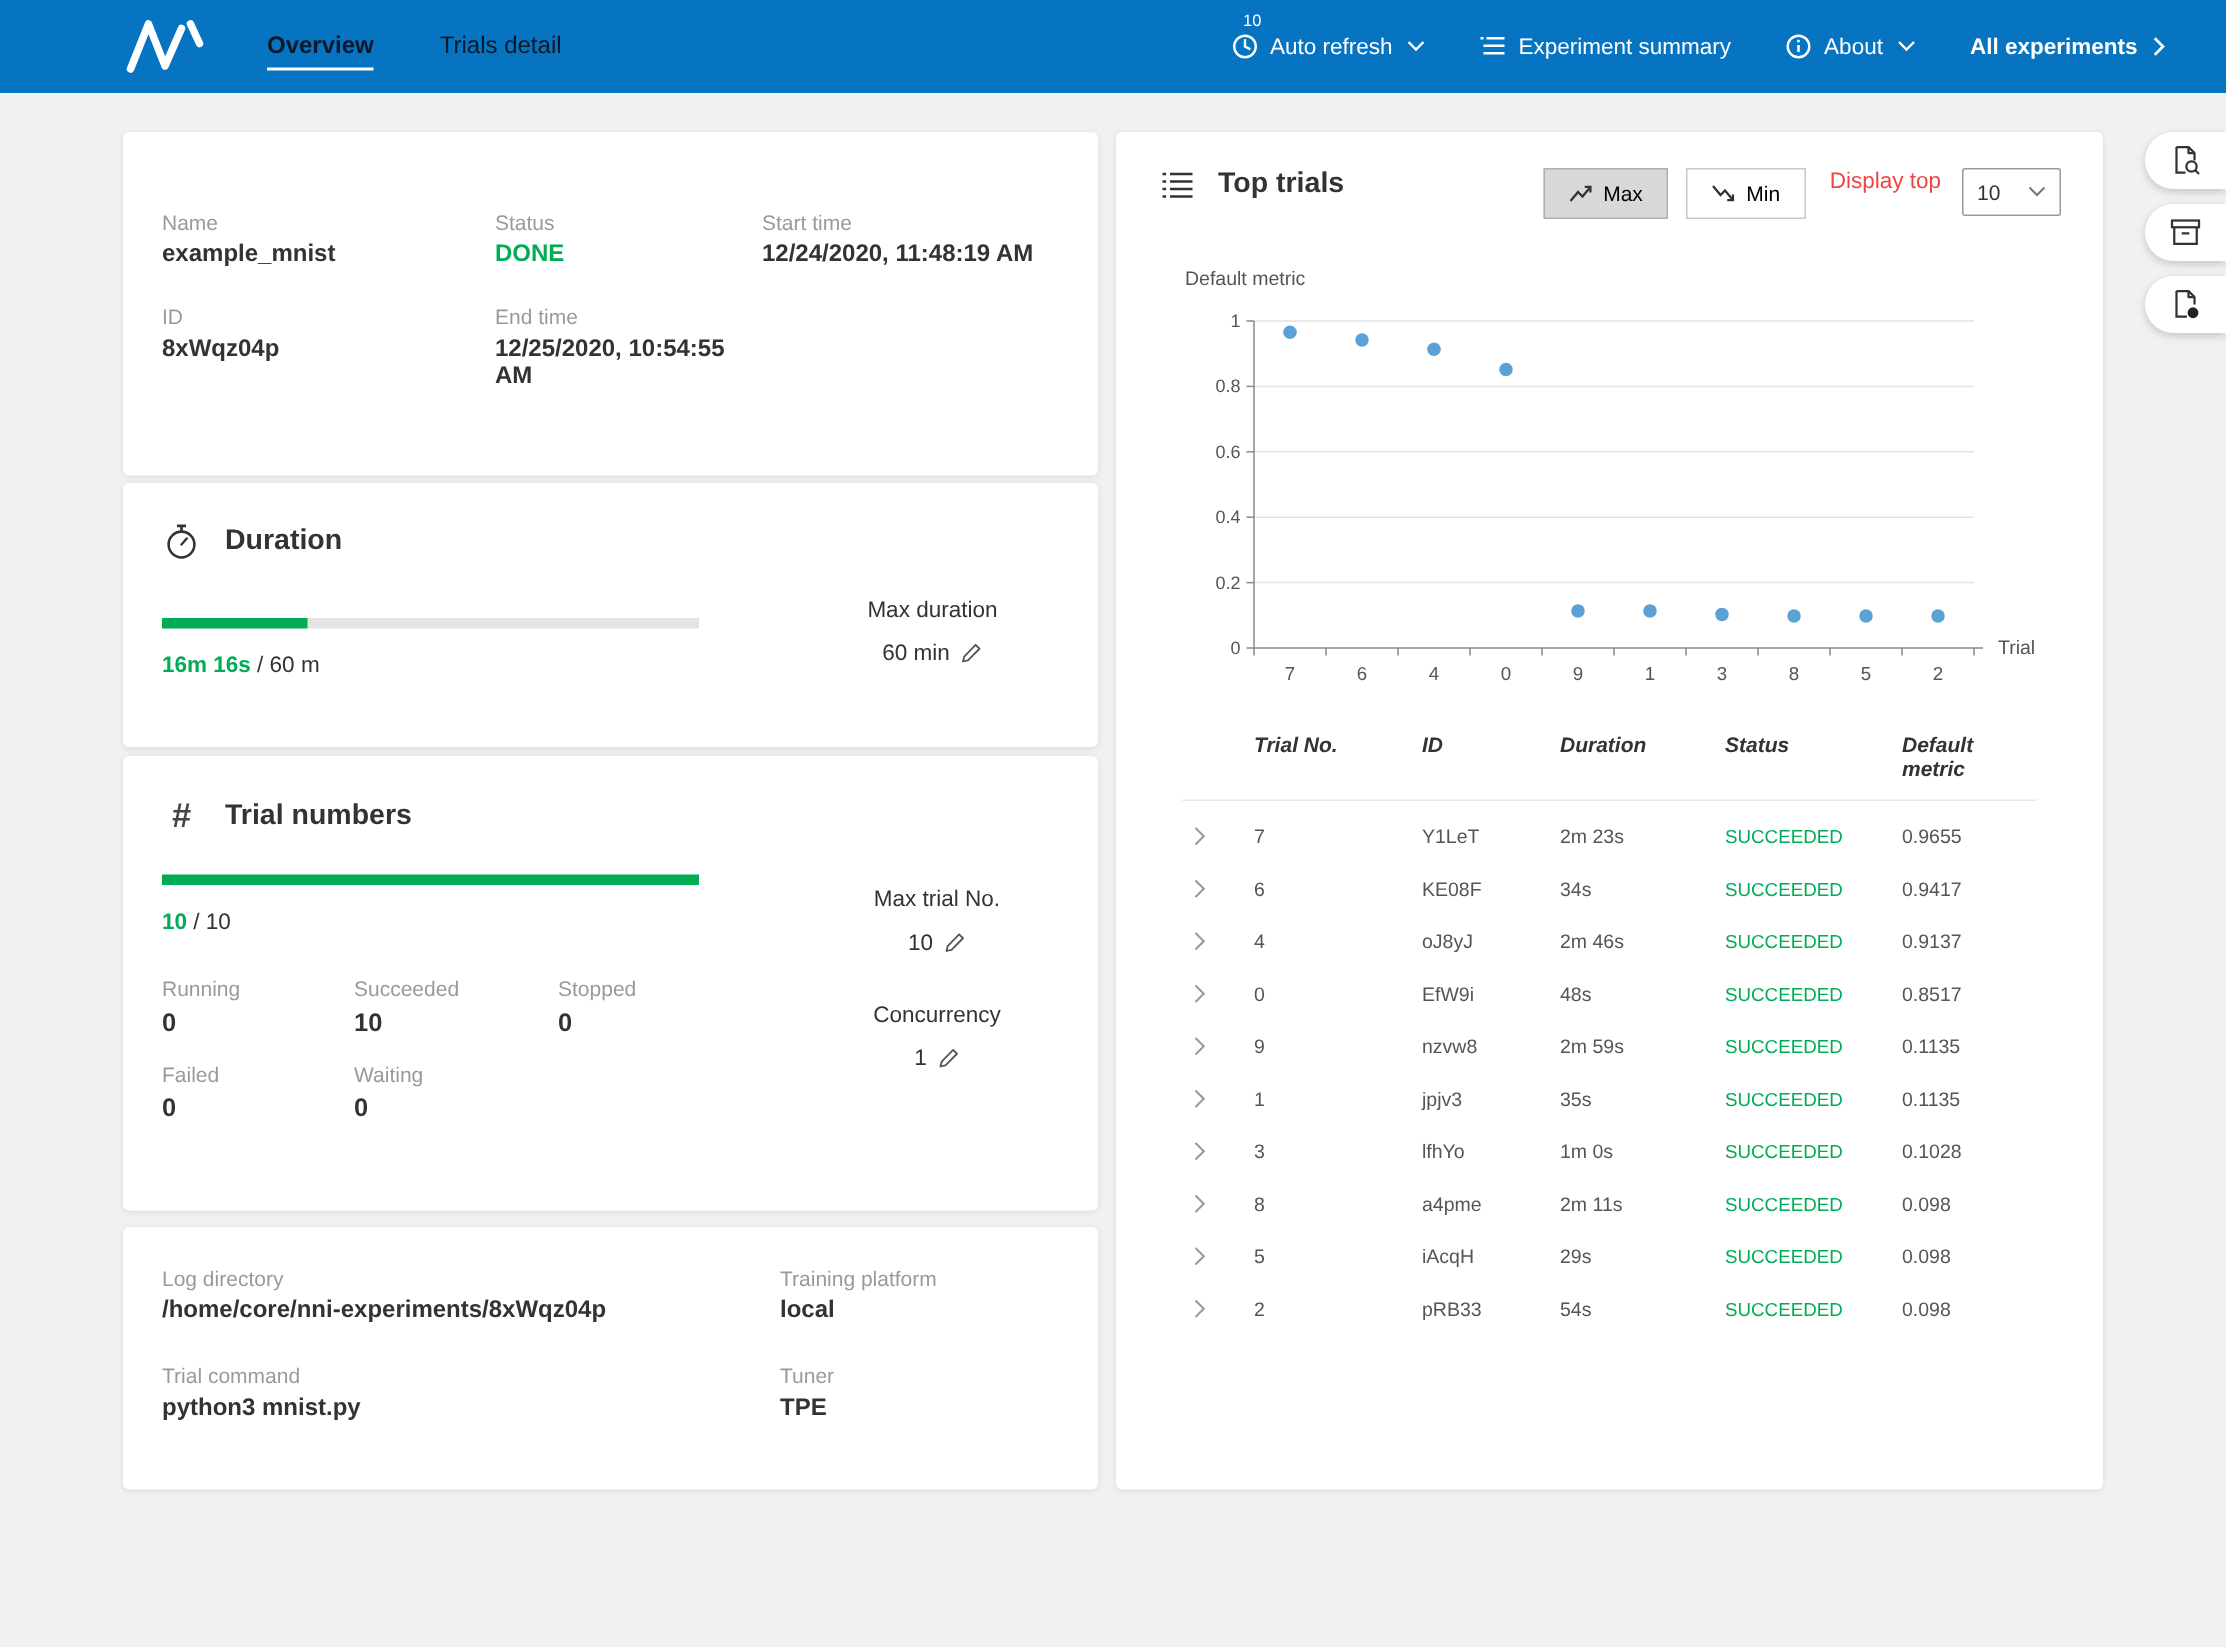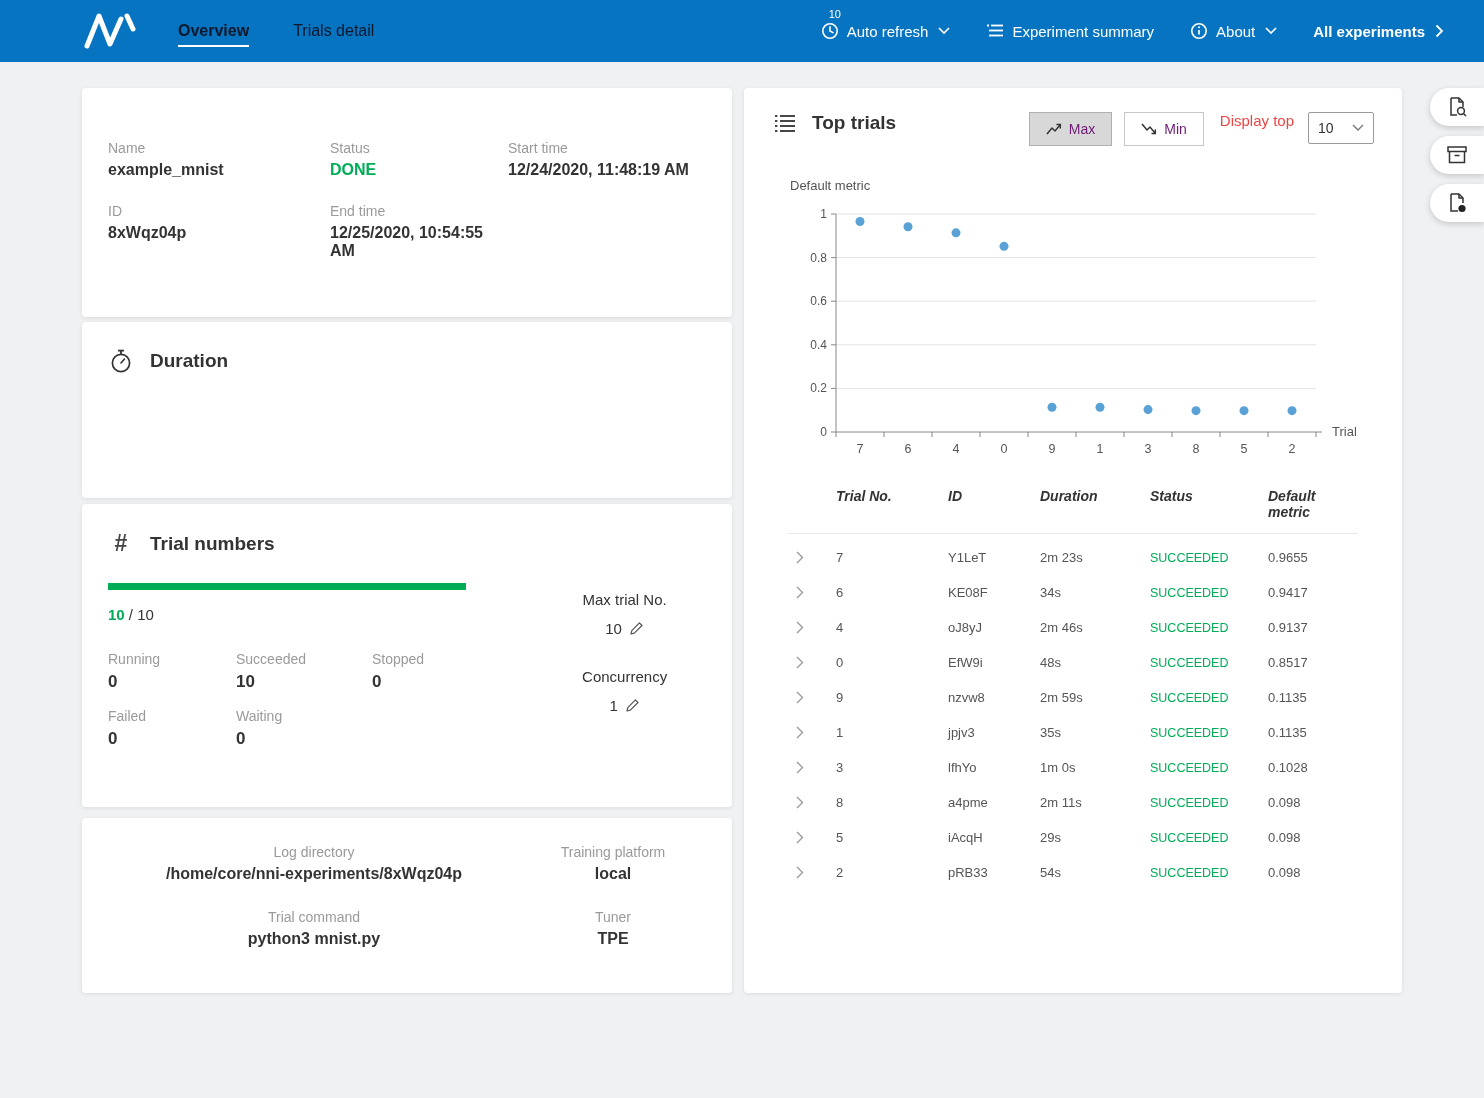--- a/index.html
+++ b/index.html
@@ -64,28 +64,28 @@
   
   .tn-card { height:303px; margin-bottom:11px; }
   .tn-body { display:flex; }
   .tn-left { width:440px; }
   .stats-grid { display:grid; grid-template-columns:128px 136px 130px; margin-top:28px; row-gap:16px; }
   .stat-value { font-size:17px; font-weight:700; color:#333; margin-top:4px; }
   .tn-right { width:170px; margin-left:14px; text-align:center; padding-top:34px; }
   .tn-right .edit-group + .edit-group { margin-top:30px; }
   
   .cfg-card { height:175px; }
-  .cfg-grid { display:grid; grid-template-columns:412px 1fr; row-gap:26px;text-align:center; }
+  .cfg-grid { display:grid; grid-template-columns:412px 1fr; row-gap:26px; }
   
   .top-card { height:905px; padding:24px 28px; }
   .top-head { display:flex; align-items:flex-start; }
   .top-title-wrap { display:flex; align-items:center; gap:14px; flex:1; }
   .btn {
     display:inline-flex; align-items:center; gap:7px; justify-content:center;
-    height:34px; padding:0 16px; font-size:14px; color:#701a75;
+    height:34px; padding:0 16px; font-size:14px; color:#000000;
     border:1px solid #c8c8c8; background:#fff; cursor:pointer;
   }
   .btn.selected { background:#d8d8d8; border-color:#b0b0b0; }
   .btn + .btn { margin-left:12px; }
   .display-top-label { font-size:15px; color:#ef4444; margin:0 14px 0 16px; }
   .select-box {
     width:66px; height:32px; border:1px solid #9a9a9a; border-radius:2px;
     display:inline-flex; align-items:center; justify-content:space-between;
     padding:0 9px; font-size:14px; color:#333; cursor:pointer; background:#fff;
   }
@@ -216,20 +216,41 @@
           <svg width="24" height="26" viewBox="0 0 24 26">
             <circle cx="12" cy="15" r="8.6" fill="none" stroke="#333" stroke-width="1.7"></circle>
             <line x1="9" y1="2.6" x2="15" y2="2.6" stroke="#333" stroke-width="1.8"></line>
             <line x1="12" y1="3" x2="12" y2="6" stroke="#333" stroke-width="1.8"></line>
             <line x1="12" y1="15" x2="15.5" y2="11" stroke="#333" stroke-width="1.6" stroke-linecap="round"></line>
           </svg>
         </span>
         <span class="card-title">Duration</span>
       </div>
       <div class="dur-body">
+        <div class="dur-left">
+          <div class="progress-track">
+            <div class="progress-fill" style="width: 27%;"></div>
+          </div>
+          <div class="progress-text">
+            <b>16m 16s</b>
+            <span>/</span>
+            <span>60 m</span>
+          </div>
+        </div>
+        <div class="edit-block">
+          <div class="edit-label">Max duration</div>
+          <div class="edit-value">
+            <span>60 min</span>
+            <span>
+              <svg width="15" height="15" viewBox="0 0 15 15">
+                  <path d="M10.4 1.9 L13 4.5 L5.3 12.2 L2 13 L2.8 9.7 Z" fill="none" stroke="#555" stroke-width="1.2" stroke-linejoin="round"></path>
+                </svg>
+            </span>
+          </div>
+        </div>
       </div>
     </div>
 
     <div class="card tn-card">
       <div class="card-title-row">
         <span class="ticon" style="font-size:23px;font-weight:700;color:#444;">#</span>
         <span class="card-title">Trial numbers</span>
       </div>
       <div class="tn-body">
         <div class="tn-left">

